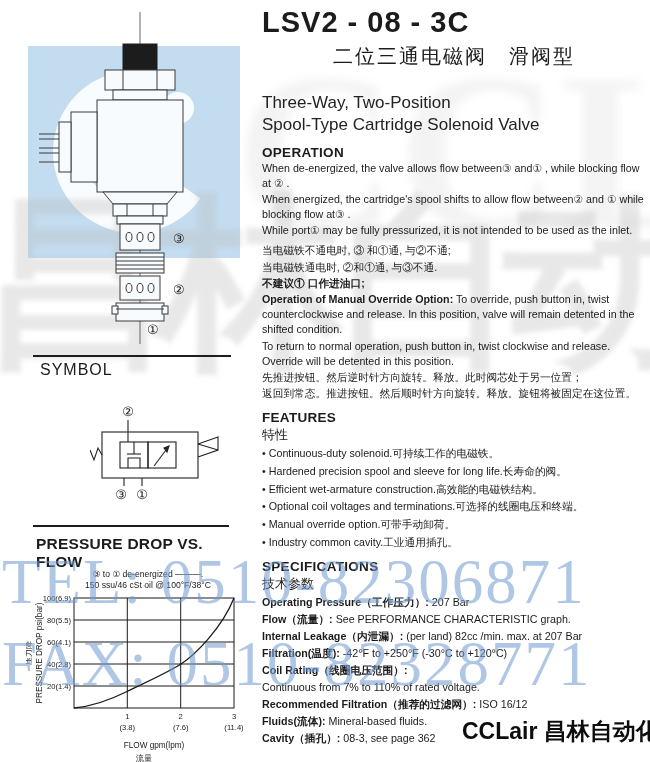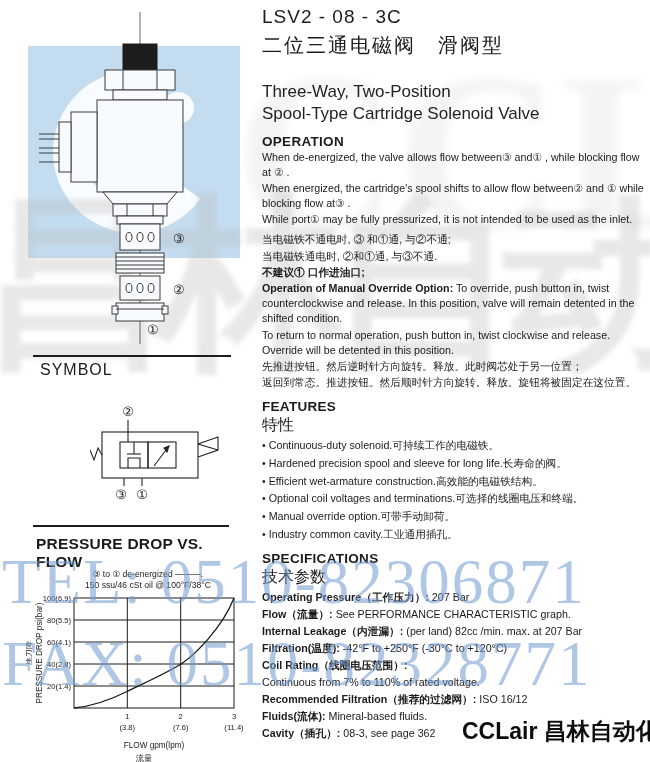--- a/index.html
+++ b/index.html
@@ -14,25 +14,25 @@
             font-family:"Liberation Serif",serif;}
   .wm-tel,.wm-fax{position:absolute;left:2px;white-space:nowrap;z-index:6;pointer-events:none;
             font-family:"Liberation Serif",serif;font-size:63px;letter-spacing:2px;
             color:#6f9ad1;opacity:.55;}
   .wm-tel{top:546px;} .wm-fax{top:628px;}
   .brand-mark{position:absolute;left:462px;top:716px;z-index:7;font-size:23px;font-weight:bold;color:#0d0d0d;white-space:nowrap;}
   
   .leftcol{position:absolute;left:0;top:0;width:250px;height:762px;z-index:2;}
   .rightcol{position:absolute;left:252px;top:4px;width:394px;z-index:2;}
   
-  .model{font-size:19px;font-weight:normal;letter-spacing:1px;margin:2px 0 0 10px;}
-  .title-zh{font-size:20px;margin:4px 0 0 10px;letter-spacing:2px;}
+  .model{font-size:29px;font-weight:bold;letter-spacing:1px;margin:2px 0 0 10px;}
+  .title-zh{font-size:20px;margin:4px 0 0 10px;letter-spacing:2px;text-align:center;}
   .sub-en{font-size:17px;margin:22px 0 0 10px;line-height:1.28;color:#232323;}
   h3.sec{font-size:13.5px;font-weight:bold;margin:9px 0 1px 10px;letter-spacing:.3px;}
-  .sec-zh{font-size:16px;margin:0 0 2px 10px;}
+  .sec-zh{font-size:13px;margin:0 0 2px 10px;}
   .body-txt{font-size:10.7px;line-height:1.42;margin:0 0 0 10px;}
   .body-txt p{margin:0 0 1px 0;}
   .body-txt p.gap{margin-top:5px;}
   .b{font-weight:bold;}
   .feat-row{display:flex;margin:0 0 2.5px 0;font-size:10.7px;}
   .feat-row .en::before{content:"• ";}
   .spec p{margin:0 0 1.5px 0;font-size:10.7px;line-height:1.45;}
   .spec .ind{margin-left:86px;}
   
   .rule{position:absolute;background:#1d1d1d;height:2px;}

